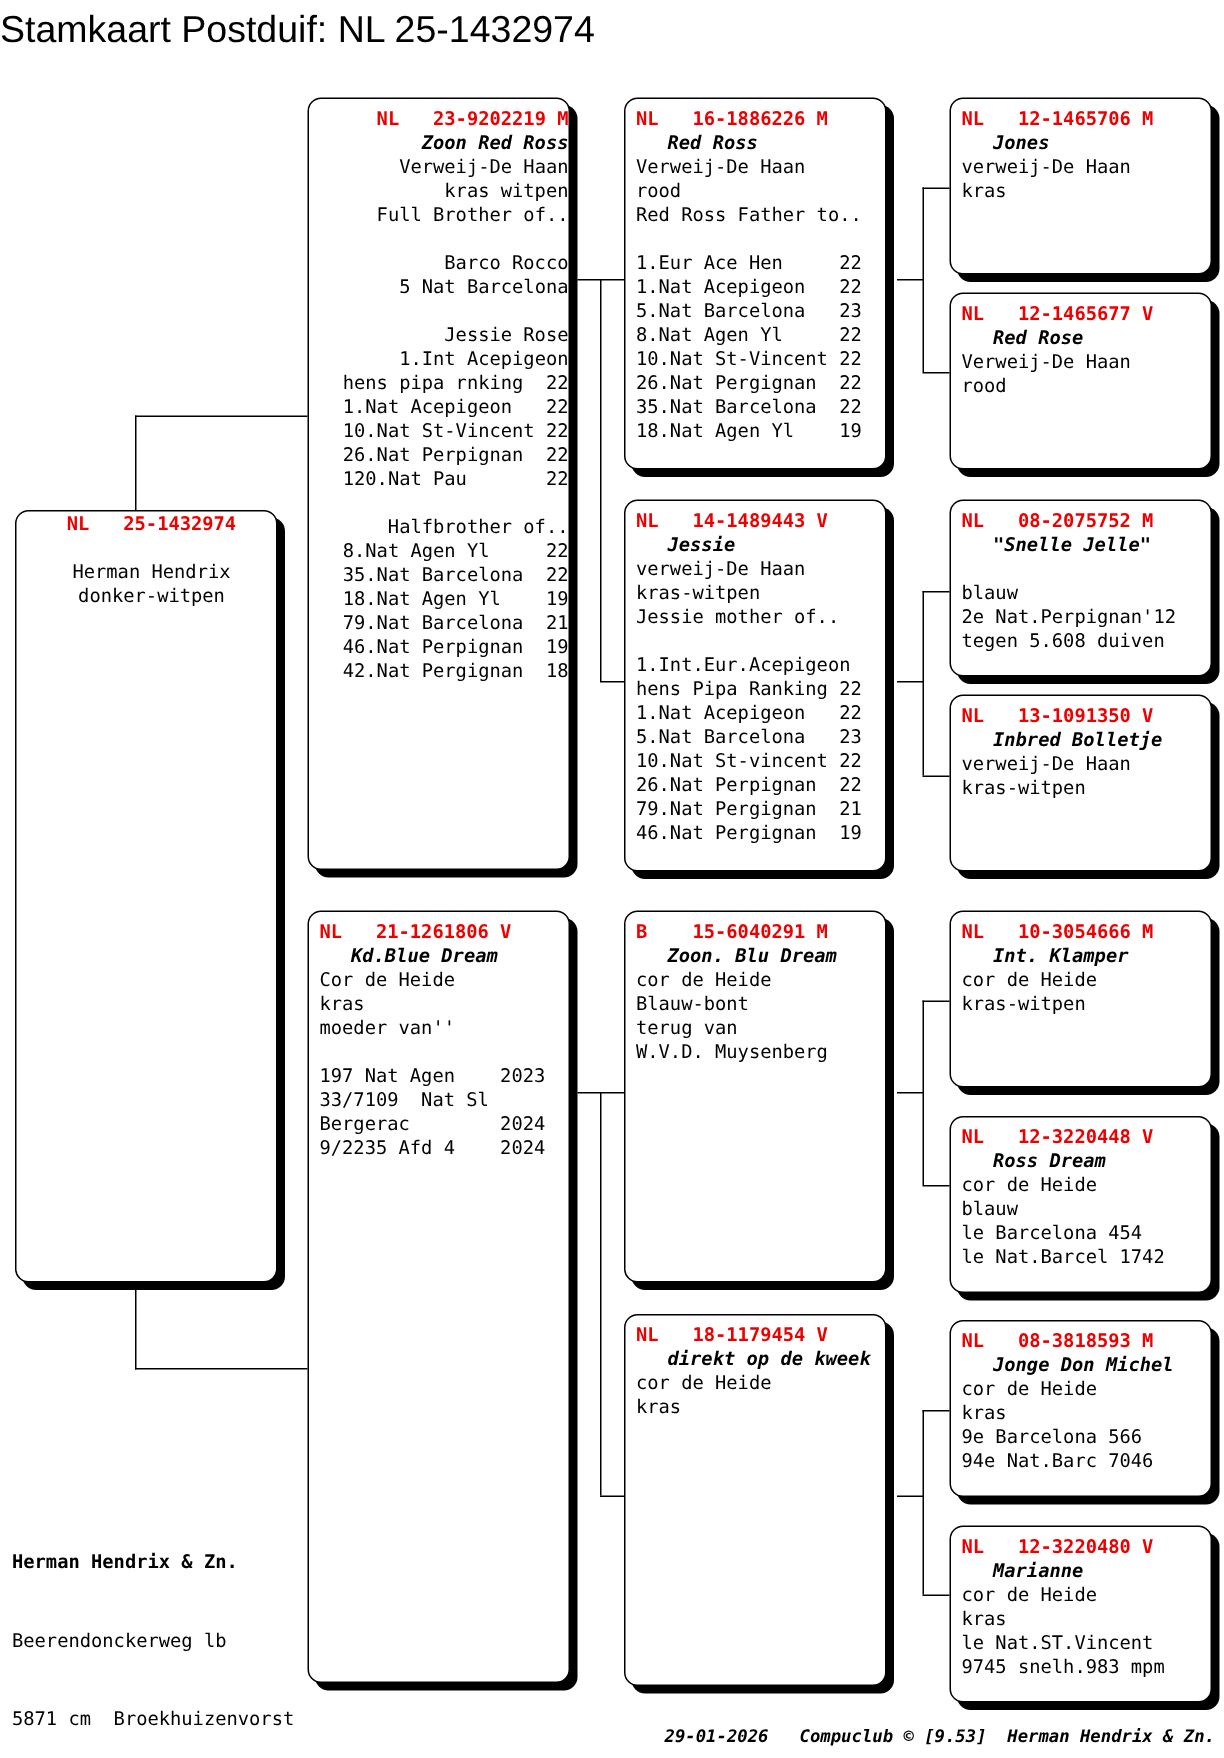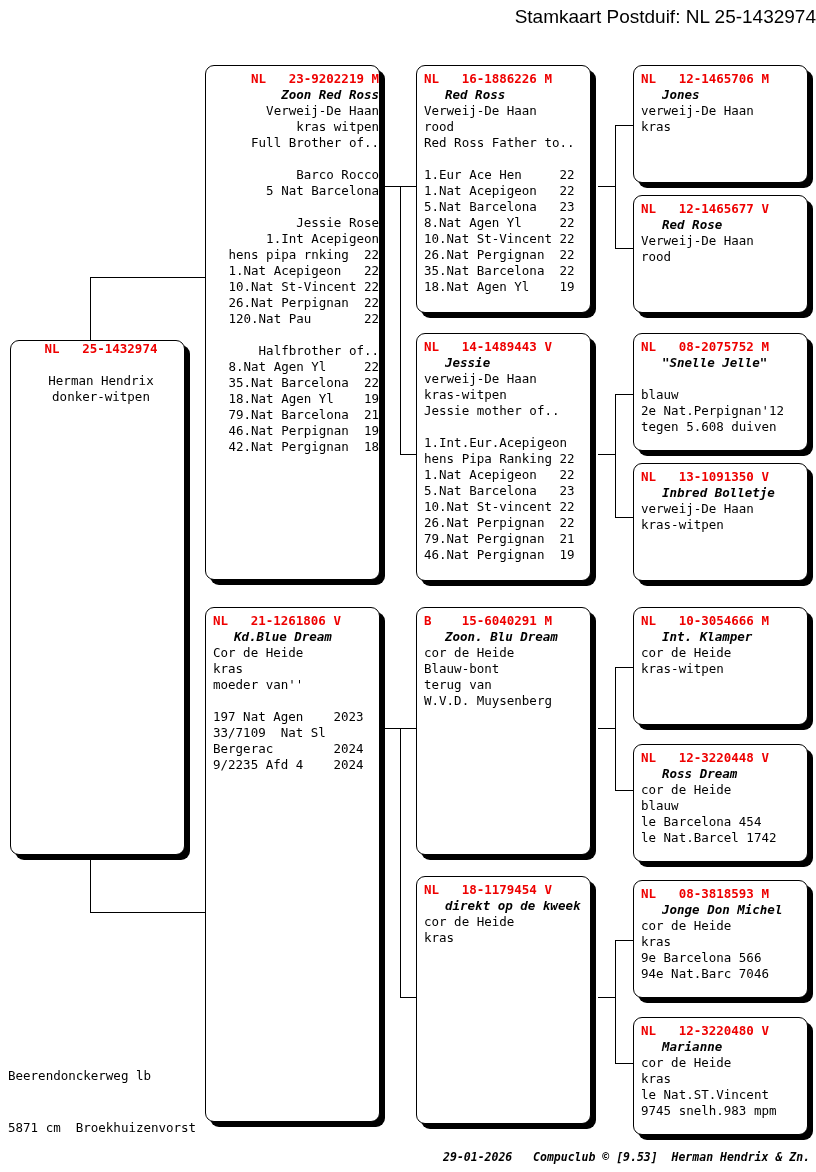--- a/index.html
+++ b/index.html
@@ -14,23 +14,23 @@
     height: 1172px;
     background: #ffffff;
     overflow: hidden;
     font-family: "DejaVu Sans Mono", "Liberation Mono", monospace;
   }
   #title {
     position: absolute;
     top: 6px;
     left: 0;
     width: 816px;
-    text-align: right;
+    text-align: left;
     font-family: "Liberation Sans", sans-serif;
-    font-size: 19px;
+    font-size: 25px;
     font-weight: normal;
     color: #000000;
     letter-spacing: 0px;
   }
 
   
   .conn {
     position: absolute;
     background: #000000;
   }
@@ -341,20 +341,21 @@
     <div class="lines">
         <div class="ln it">Marianne</div>
         <div class="ln">cor de Heide</div>
         <div class="ln">kras</div>
         <div class="ln">le Nat.ST.Vincent</div>
         <div class="ln">9745 snelh.983 mpm</div>
       </div>
   </div>
 
   <div id="owner">
+    <div class="oname">Herman Hendrix &amp; Zn.</div>
     <div class="oline">Beerendonckerweg lb</div>
     <div class="oline">5871 cm  Broekhuizenvorst</div>
     <div class="oline">Tel.:06-27076640</div>
     <div class="omail">herman.angelique@outlook.com</div>
   </div>
 
   <div id="credit">29-01-2026   Compuclub © [9.53]  Herman Hendrix &amp; Zn.</div>
 
 </div>
 

